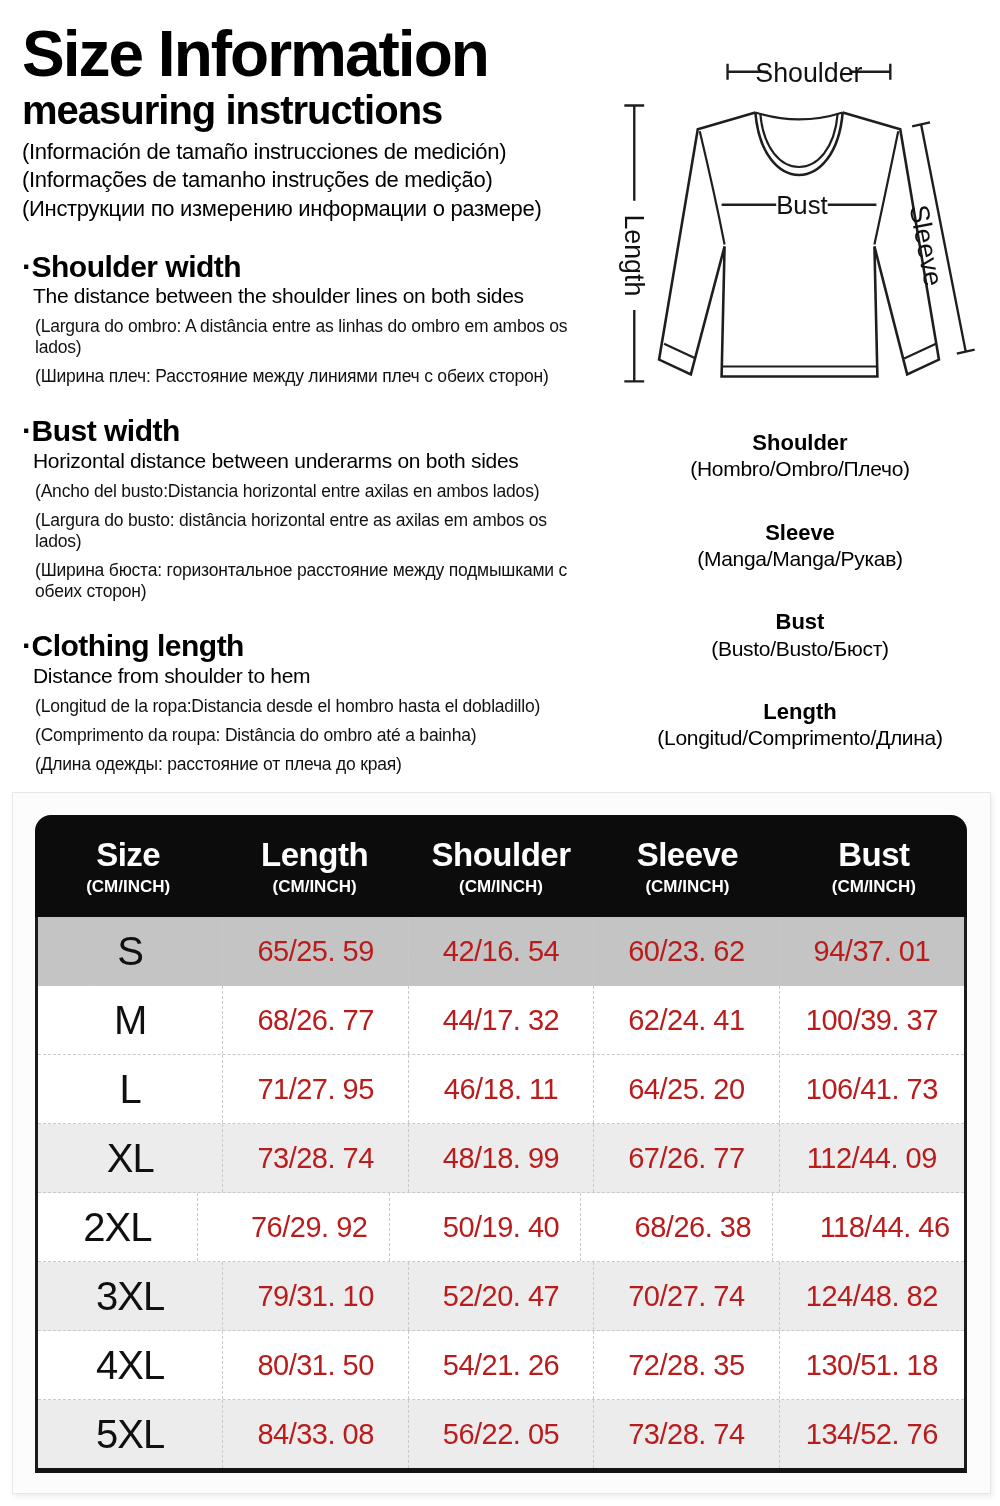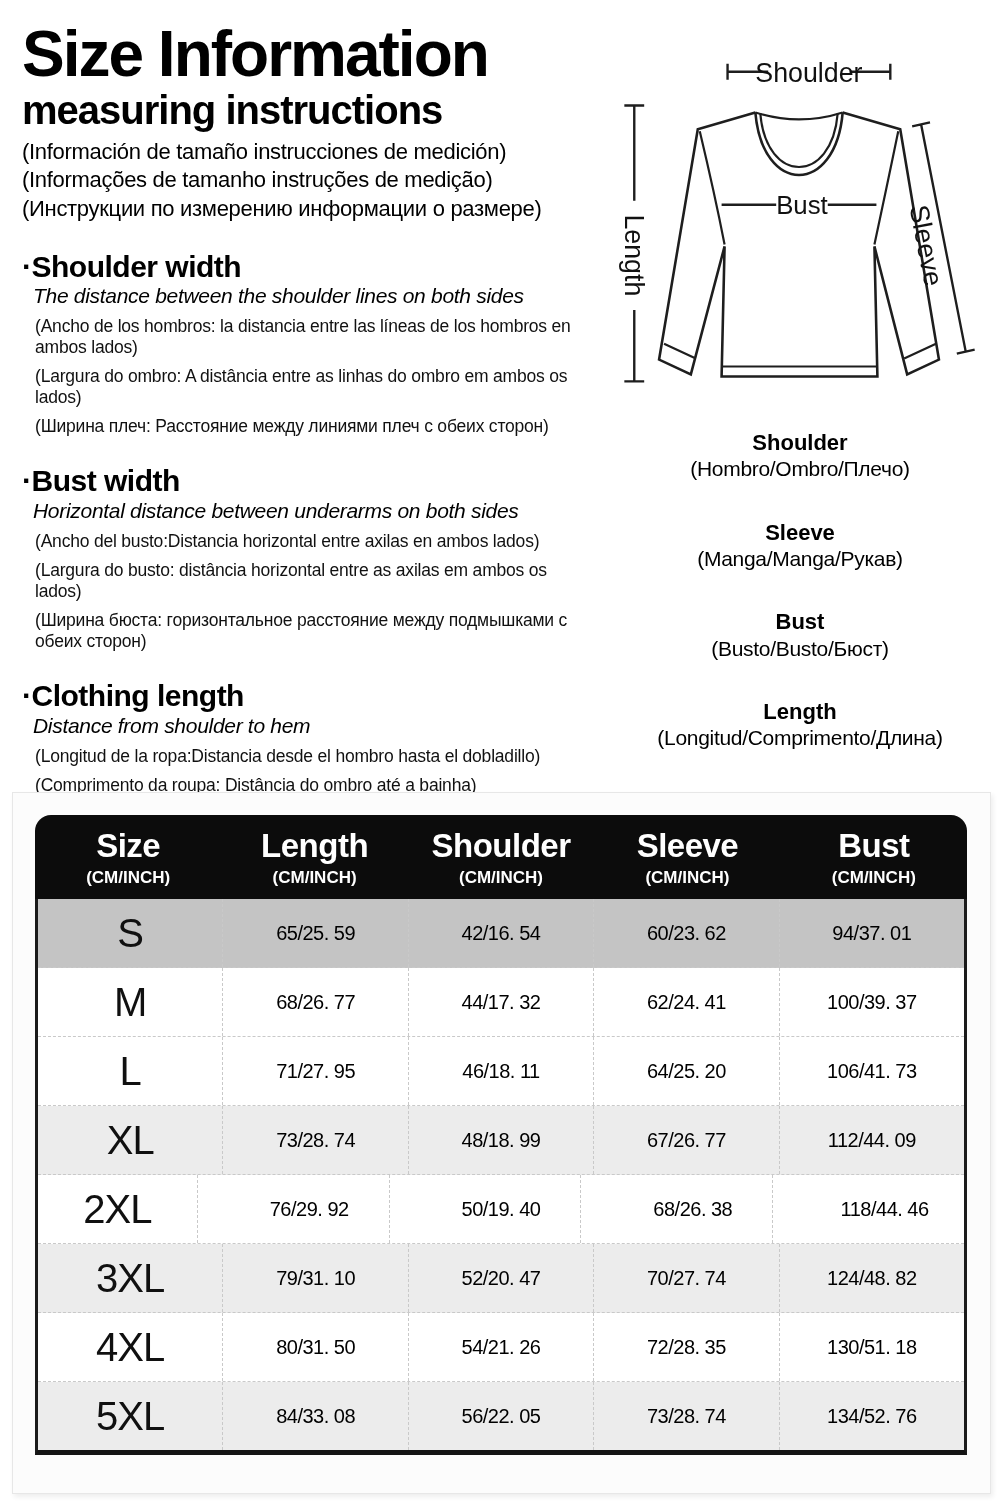--- a/index.html
+++ b/index.html
@@ -10,21 +10,21 @@
 
   
   .intro { position:absolute; left:22px; top:22px; width:592px; }
   .title { font-size:64px; font-weight:700; letter-spacing:-2px; line-height:1.02; }
   .subtitle { font-size:40px; font-weight:700; letter-spacing:-1px; line-height:1.05; margin-top:2px; }
   .title-trs { margin-top:7px; }
   .title-tr { font-size:22px; line-height:1.28; letter-spacing:-0.3px; }
 
   .section { margin-top:28px; }
   .sec-head { font-size:30px; font-weight:700; letter-spacing:-0.5px; line-height:1.05; }
-  .sec-desc { font-size:21px; margin-left:11px; margin-top:2px; line-height:1.15; letter-spacing:-0.3px;font-style:italic; }
+  .sec-desc { font-size:21px; margin-left:11px; margin-top:2px; line-height:1.15; letter-spacing:-0.3px; }
   .sec-notes { margin-left:13px; margin-top:8px; width:552px; }
   .note { font-size:17.5px; line-height:1.2; margin-bottom:8px; letter-spacing:-0.2px; color:#111; }
 
   
   .diagram { position:absolute; left:600px; top:40px; width:400px; height:392px; }
   .shirt-svg { width:100%; height:100%; }
   .shirt-svg path, .shirt-svg line { stroke:#1e1e1e; fill:none; }
   .shirt-svg text { fill:#111; font-family:"Liberation Sans", sans-serif; }
 
   .legend { position:absolute; left:600px; top:430px; width:400px; text-align:center; }
@@ -32,30 +32,30 @@
   .legend-term { font-size:22px; font-weight:700; line-height:1.2; }
   .legend-tr { font-size:21px; line-height:1.25; letter-spacing:-0.3px; }
 
   
   .table-panel {
     position:absolute; left:12px; top:792px; width:977px; height:700px;
     background:#fcfcfc; border:1px solid #e7e7e7;
     box-shadow:2px 3px 5px rgba(0,0,0,0.07);
   }
   .size-table { position:absolute; left:22px; top:22px; width:932px; }
-  .thead { height:84px; display:flex; border-radius:16px 16px 0 0; }
+  .thead { height:102px; display:flex; border-radius:16px 16px 0 0; }
   .th { flex:1; display:flex; flex-direction:column; align-items:center; justify-content:center; gap:7px; }
   .th-label { font-size:33px; font-weight:700; letter-spacing:-0.5px; line-height:1; }
   .th-unit { font-size:17px; font-weight:700; line-height:1; }
   .tbody { background:#ffffff; }
   .trow { display:flex; height:68px; }
   .trow:not(:last-child) { border-bottom:1px dashed #c9c9c9; }
   .td {
     flex:1; display:flex; align-items:center; justify-content:center;
-    font-size:20px; letter-spacing:-0.5px; color:#000000;
+    font-size:29px; letter-spacing:-0.5px; color:#b91c1c;
   }
   .td:not(:last-child) { border-right:1px dashed #c9c9c9; }
   .td--size { font-size:40px; letter-spacing:-1px; color:#101010; }
 </style>
 </head>
 <body>
 
 <div class="page">
 
   <div class="intro">
@@ -64,21 +64,20 @@
     <div class="title-trs">
       <div class="title-tr">(Información de tamaño instrucciones de medición)</div>
       <div class="title-tr">(Informações de tamanho instruções de medição)</div>
       <div class="title-tr">(Инструкции по измерению информации о размере)</div>
     </div>
 
     <div class="section">
       <div class="sec-head"><span>·</span><span>Shoulder width</span></div>
       <div class="sec-desc">The distance between the shoulder lines on both sides</div>
       <div class="sec-notes">
-        <div class="note">(Ancho de los hombros: la distancia entre las líneas de los hombros en ambos lados)</div>
         <div class="note">(Largura do ombro: A distância entre as linhas do ombro em ambos os lados)</div>
         <div class="note">(Ширина плеч: Расстояние между линиями плеч с обеих сторон)</div>
       </div>
     </div>
 
     <div class="section">
       <div class="sec-head"><span>·</span><span>Bust width</span></div>
       <div class="sec-desc">Horizontal distance between underarms on both sides</div>
       <div class="sec-notes">
         <div class="note">(Ancho del busto:Distancia horizontal entre axilas en ambos lados)</div>

